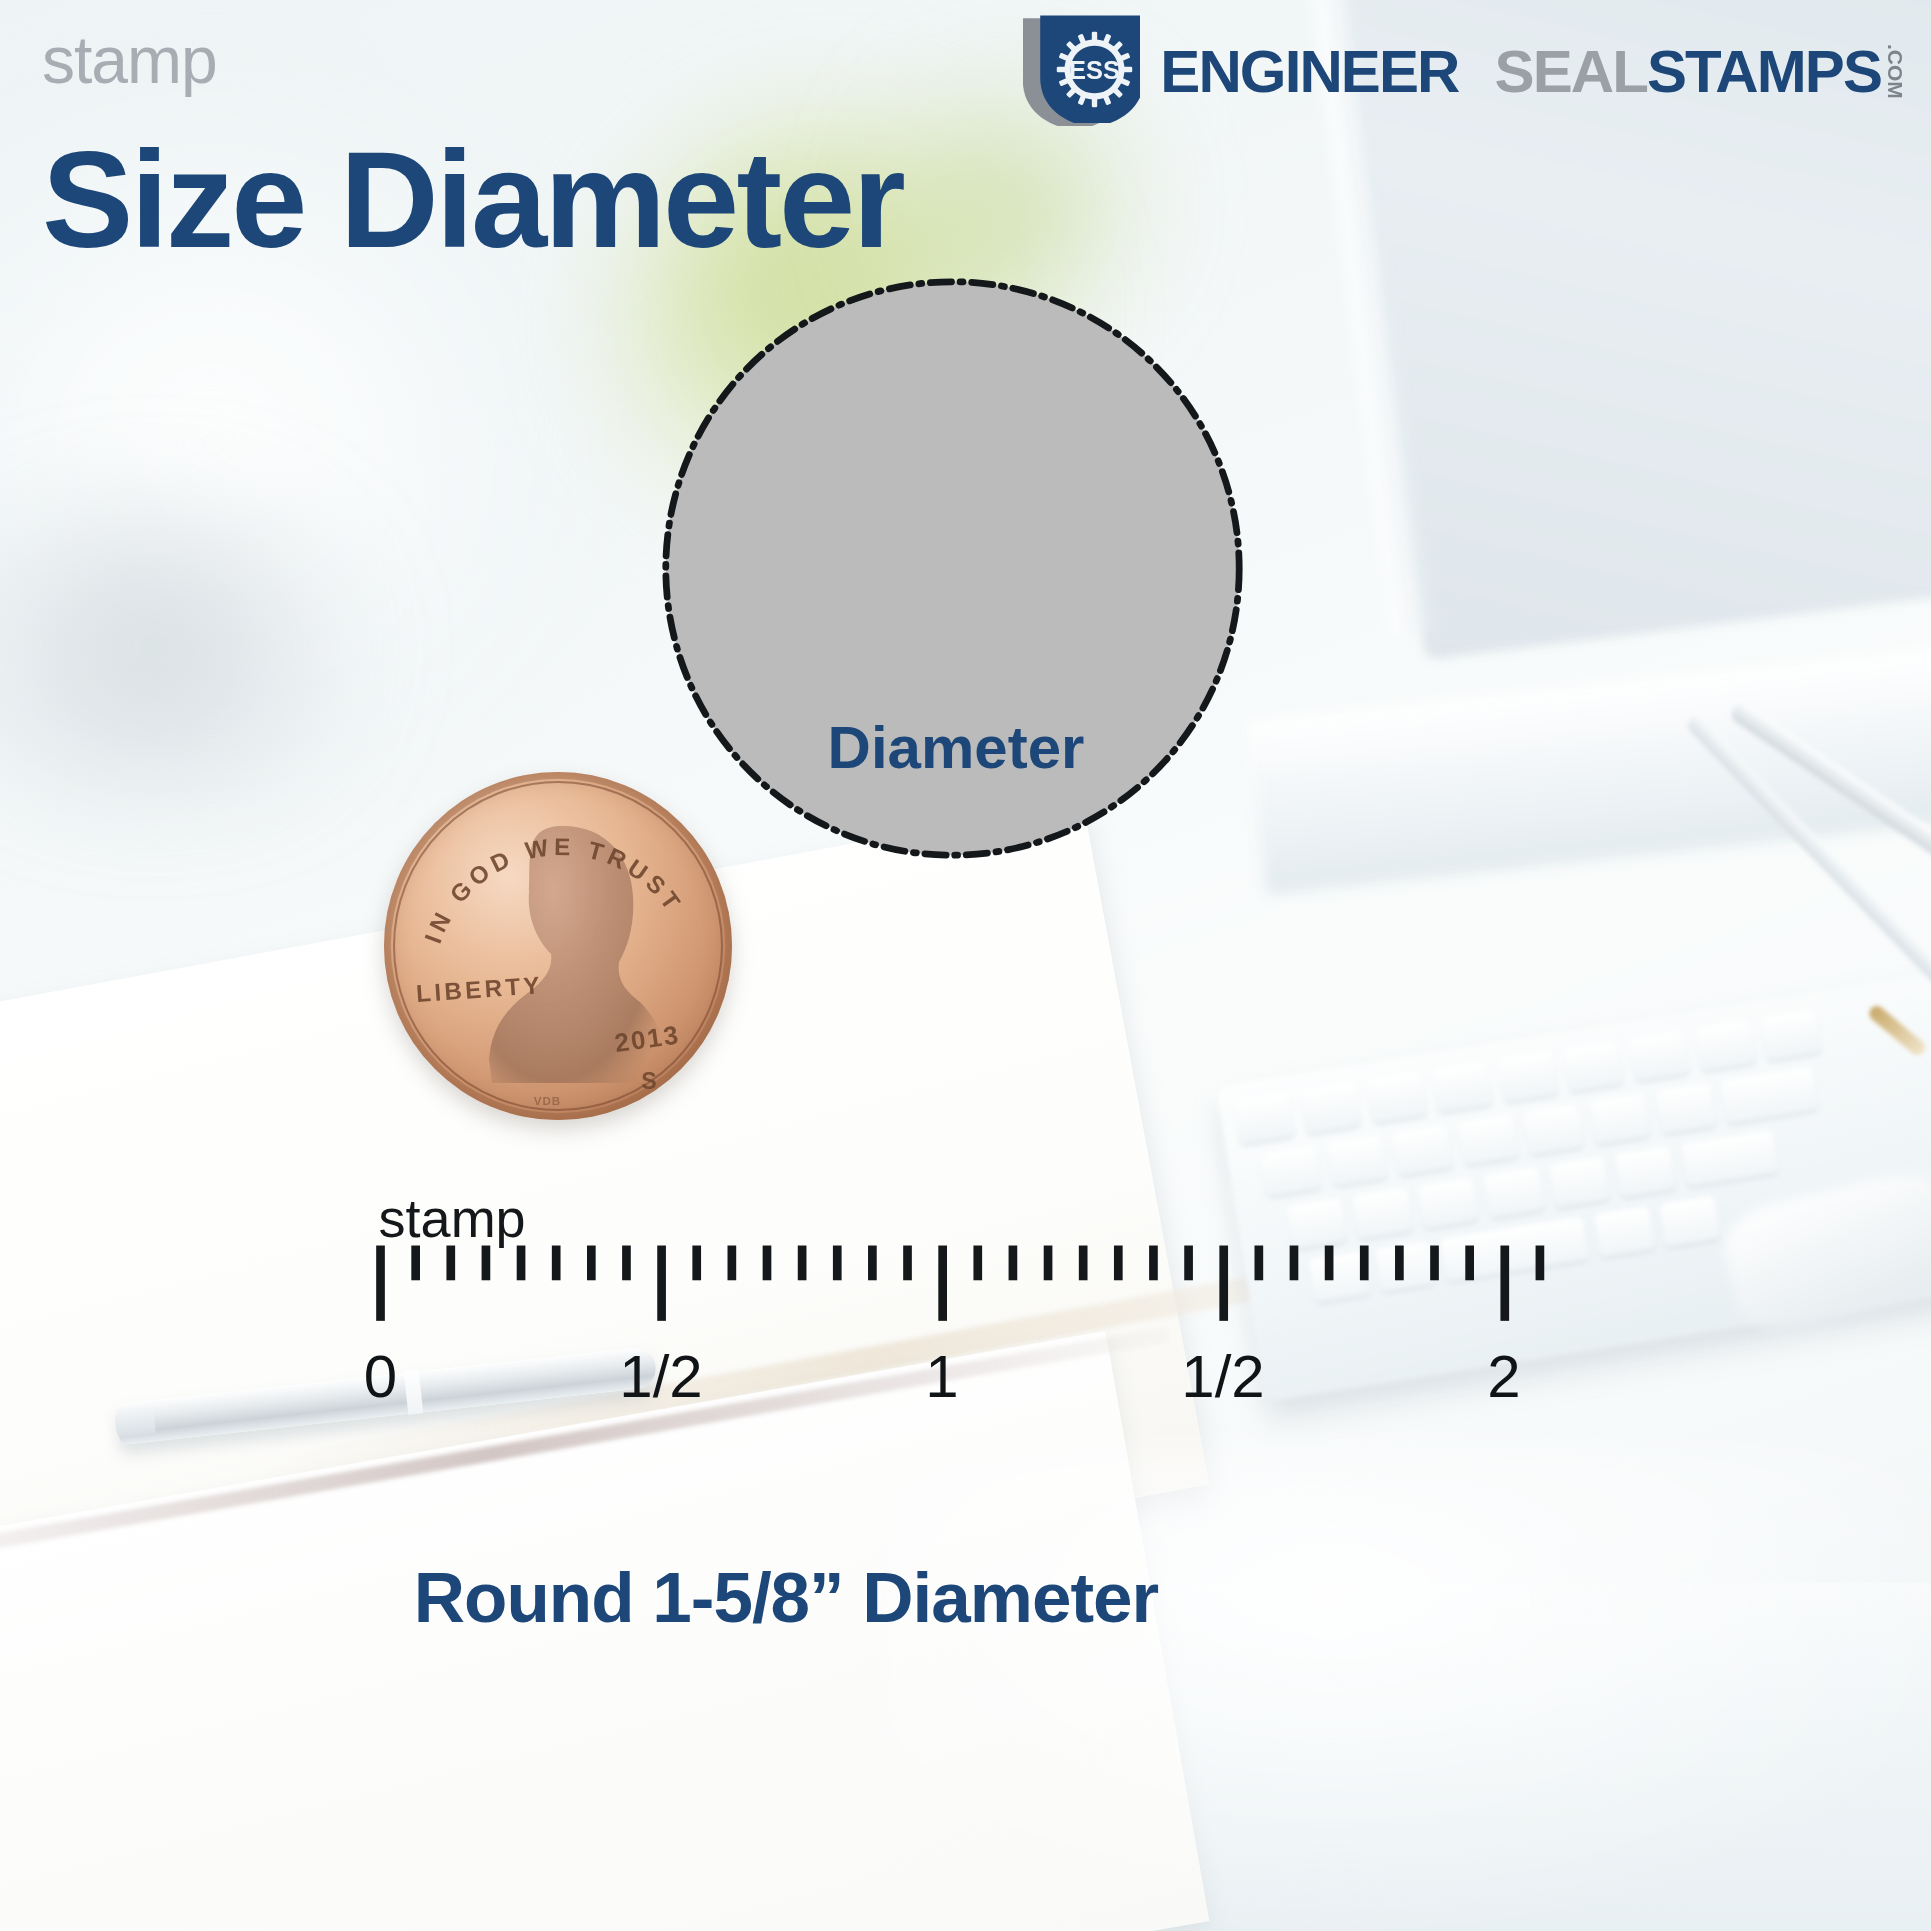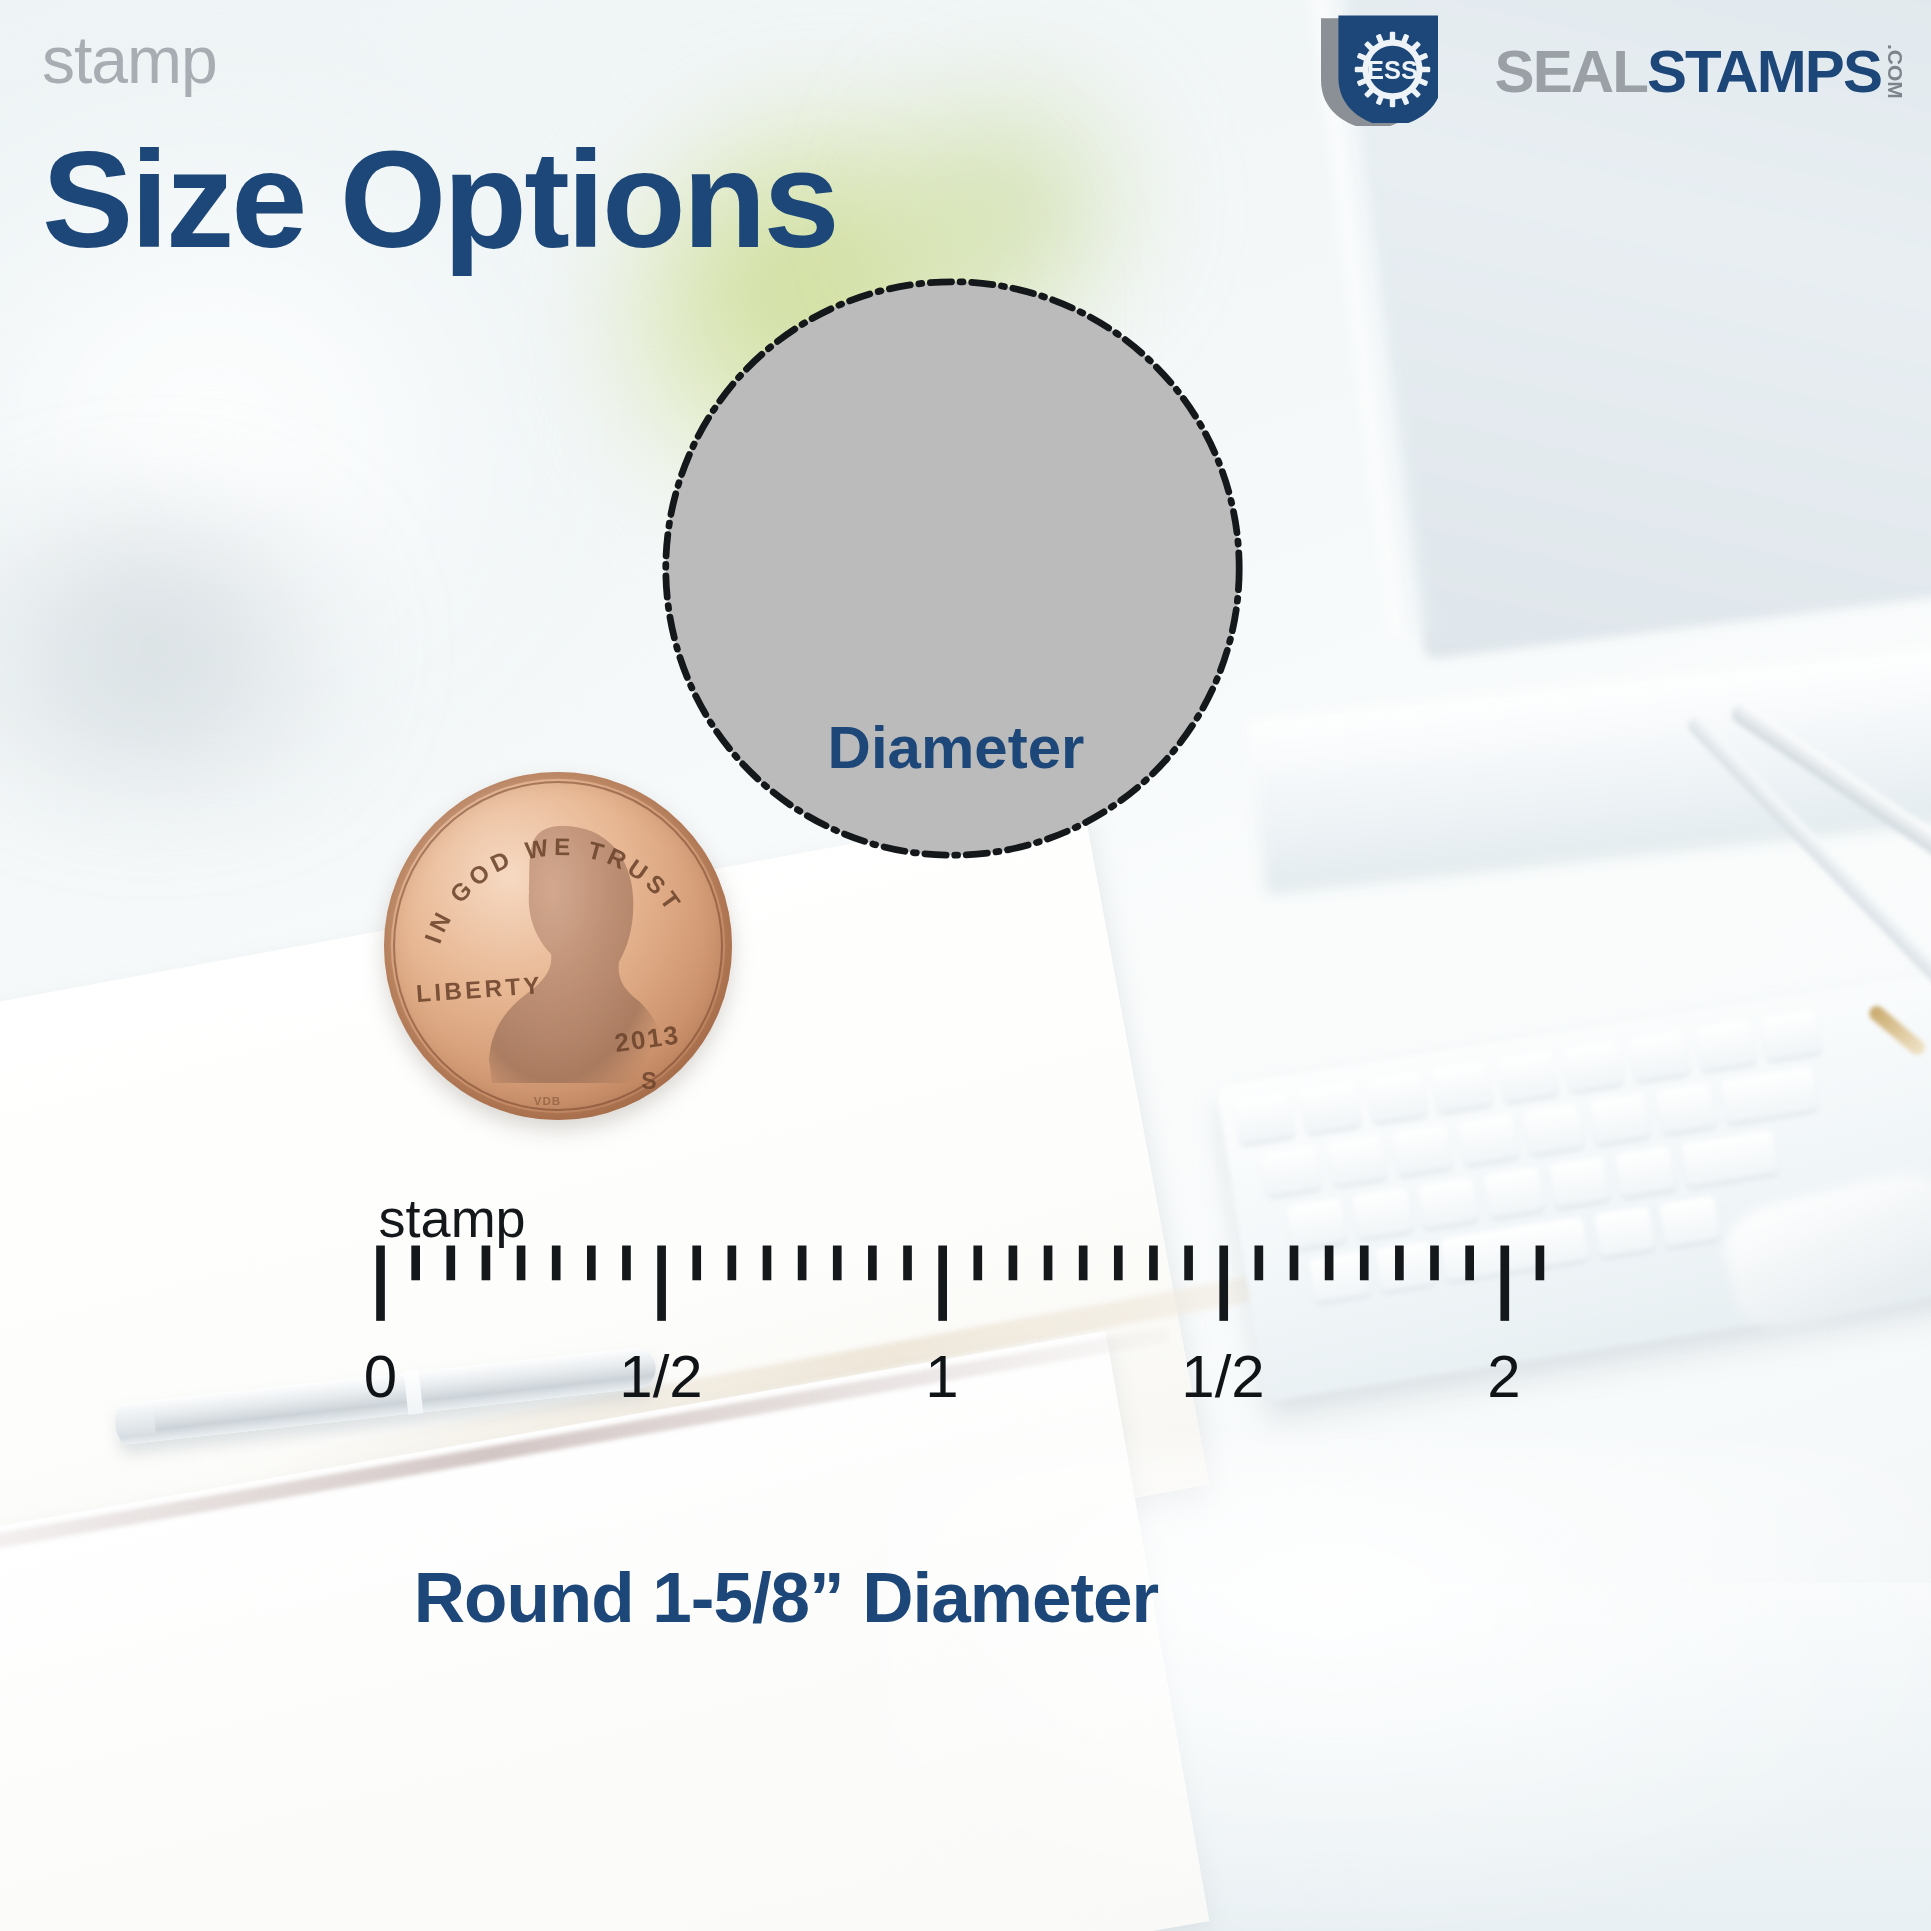--- a/index.html
+++ b/index.html
@@ -283,21 +283,21 @@
     <div class="mouse-blur"></div>
 
     <div class="marker">
       <div class="body"></div>
       <div class="band"></div>
       <div class="cap-end"></div>
     </div>
   </div>
 
   <div class="stamp-word">stamp</div>
-  <div class="page-title">Size Options</div>
+  <div class="page-title">Size Diameter</div>
 
   <div class="logo">
     <div class="shield-wrap">
       <div class="shield back"></div>
       <div class="shield front"></div>
       <svg class="gear" viewBox="0 0 100 100">
         <g fill="#eef3f7">
           <g>
             <rect x="46.5" y="1" width="7" height="13" rx="1.6"></rect>
             <rect x="46.5" y="1" width="7" height="13" rx="1.6" transform="rotate(22.5 50 50)"></rect>
@@ -315,20 +315,21 @@
             <rect x="46.5" y="1" width="7" height="13" rx="1.6" transform="rotate(292.5 50 50)"></rect>
             <rect x="46.5" y="1" width="7" height="13" rx="1.6" transform="rotate(315 50 50)"></rect>
             <rect x="46.5" y="1" width="7" height="13" rx="1.6" transform="rotate(337.5 50 50)"></rect>
           </g>
           <path d="M50,11 a39,39 0 1,0 0.01,0 Z M50,19 a31,31 0 1,1 -0.01,0 Z"></path>
         </g>
         <text x="50" y="62" text-anchor="middle" font-family="Liberation Sans, sans-serif" font-size="33" font-weight="bold" fill="#eef3f7">ESS</text>
       </svg>
     </div>
     <div class="logo-text">
+      <span class="lt-blue">ENGINEER</span>
         <span class="lt-gray">SEAL</span>
         <span class="lt-blue">STAMPS</span>
         <span class="lt-dot">.COM</span>
     </div>
   </div>
 
   <div class="size-circle">
     <svg viewBox="0 0 606 606">
       <circle cx="303" cy="303" r="297" fill="#bbbbbb" stroke="#15181b" stroke-width="7" stroke-dasharray="22 9 3 9" stroke-linecap="round"></circle>
     </svg>

